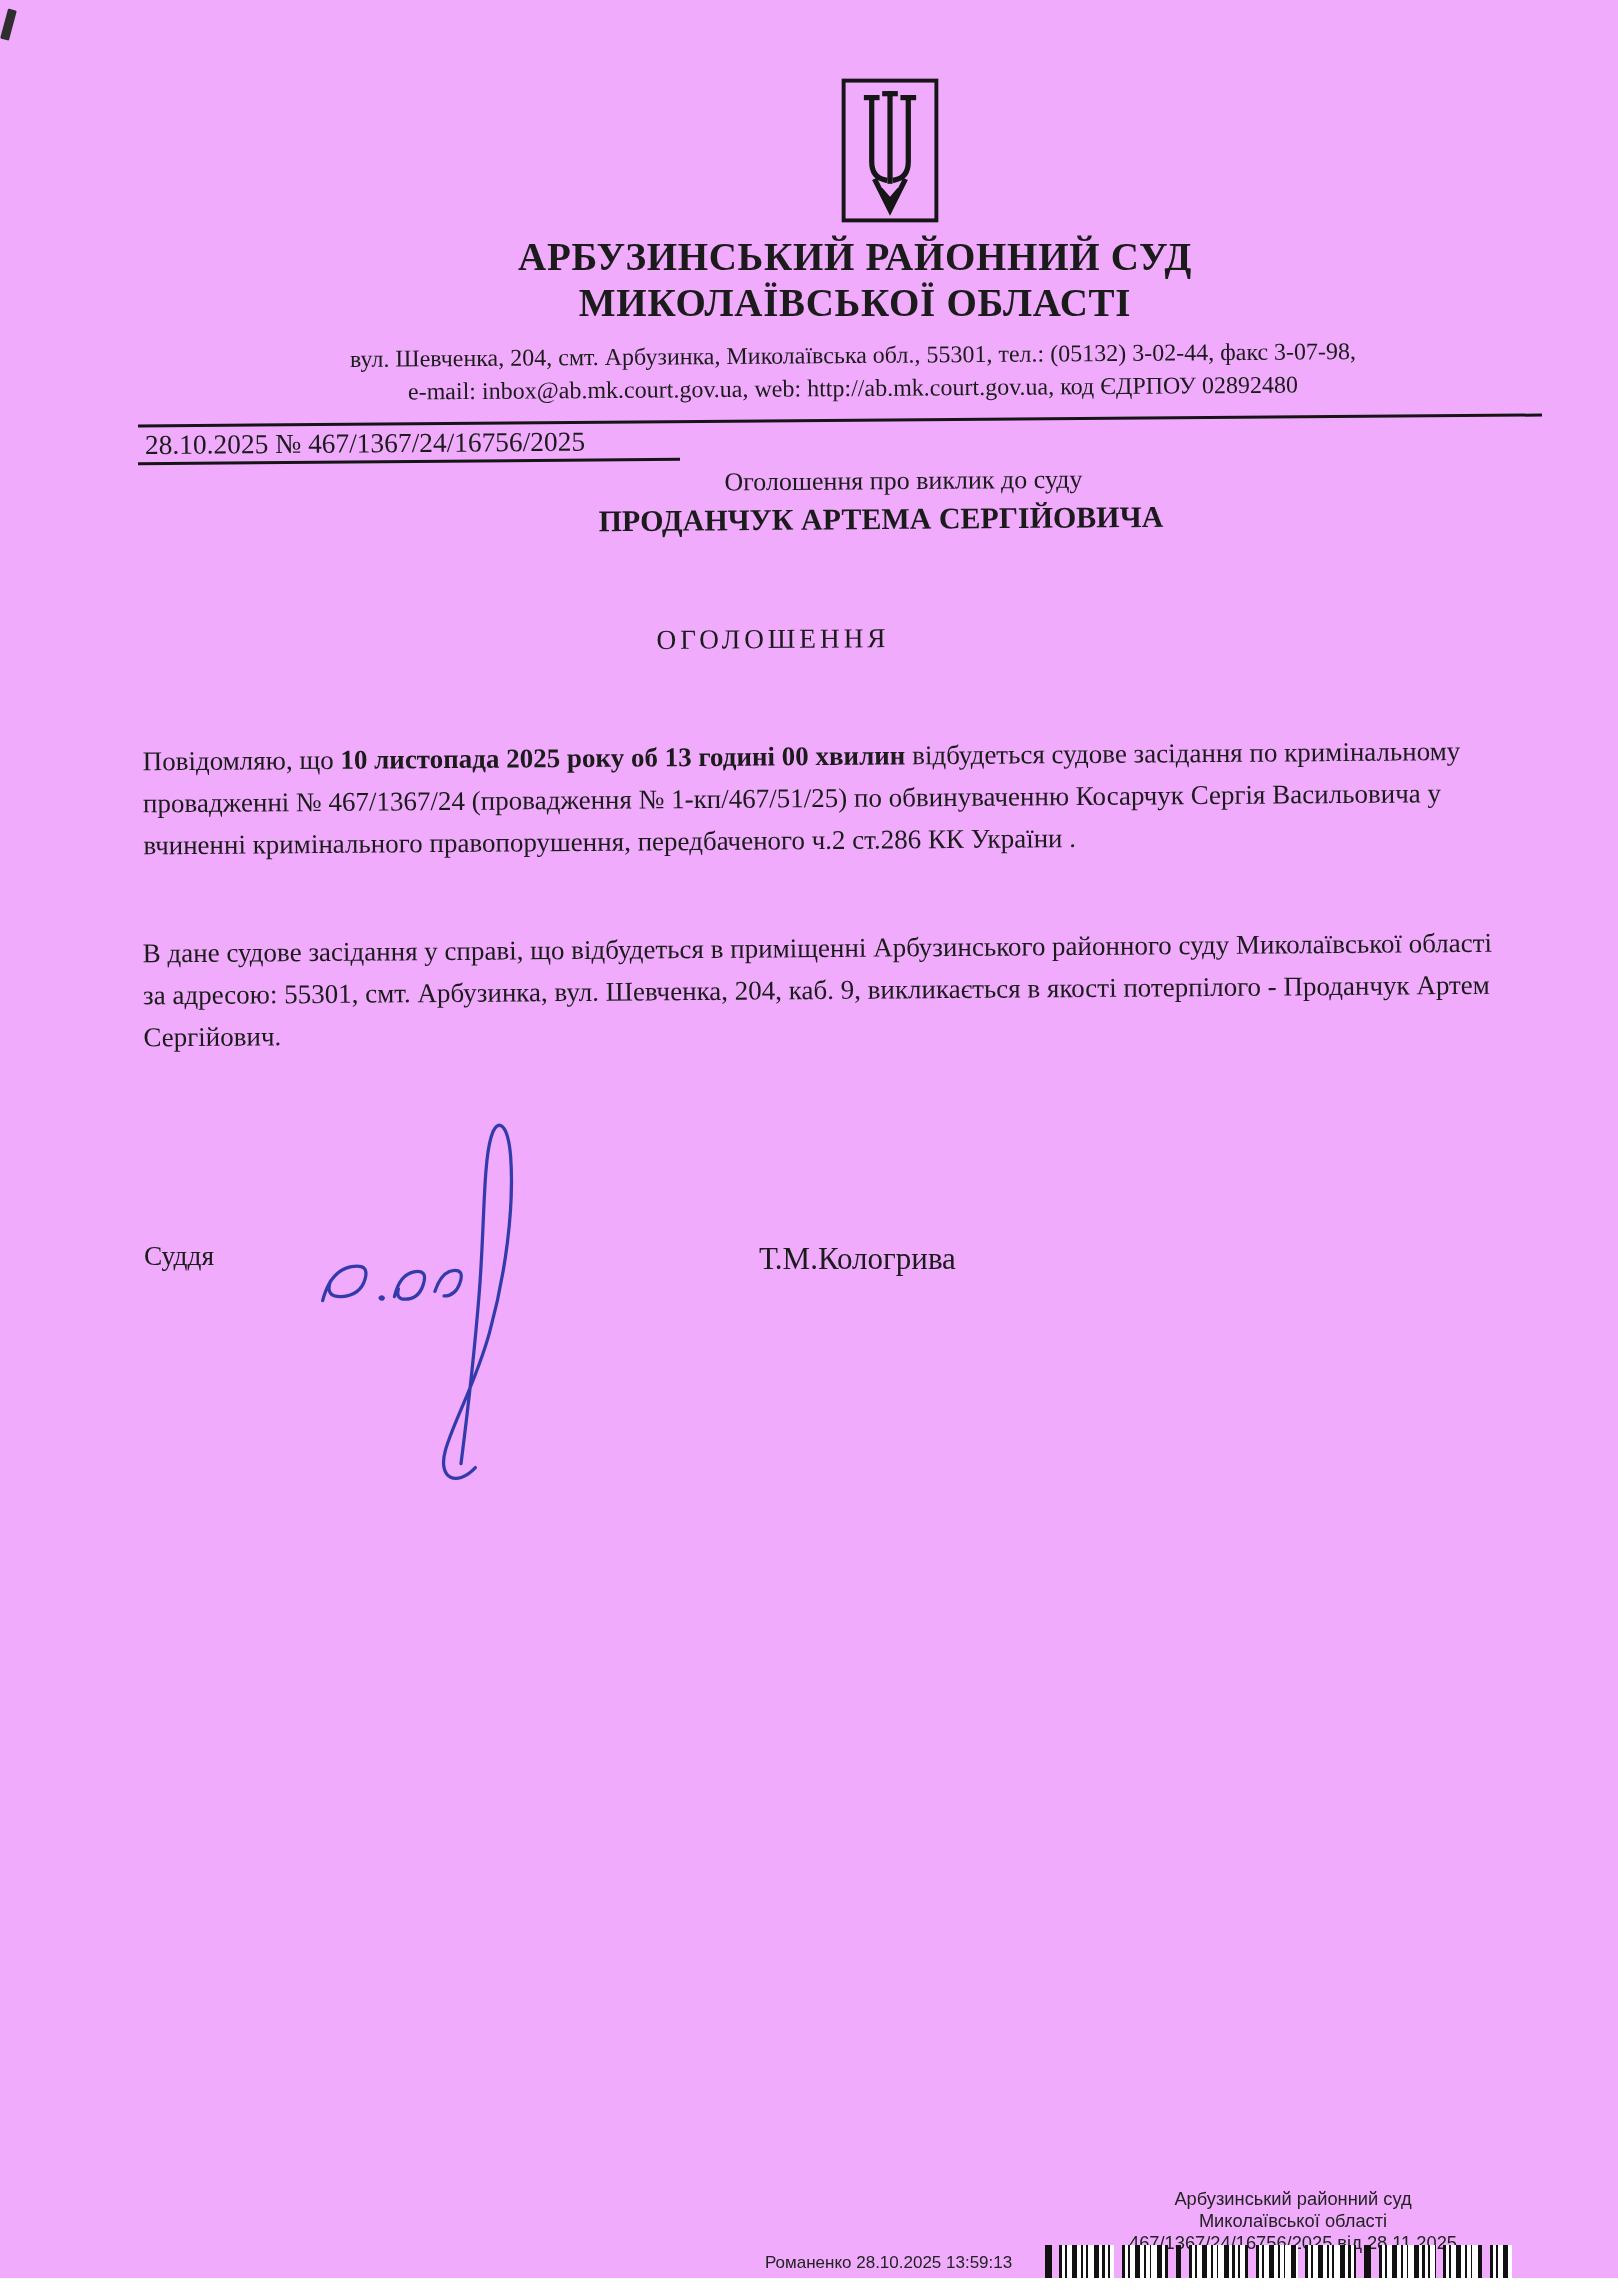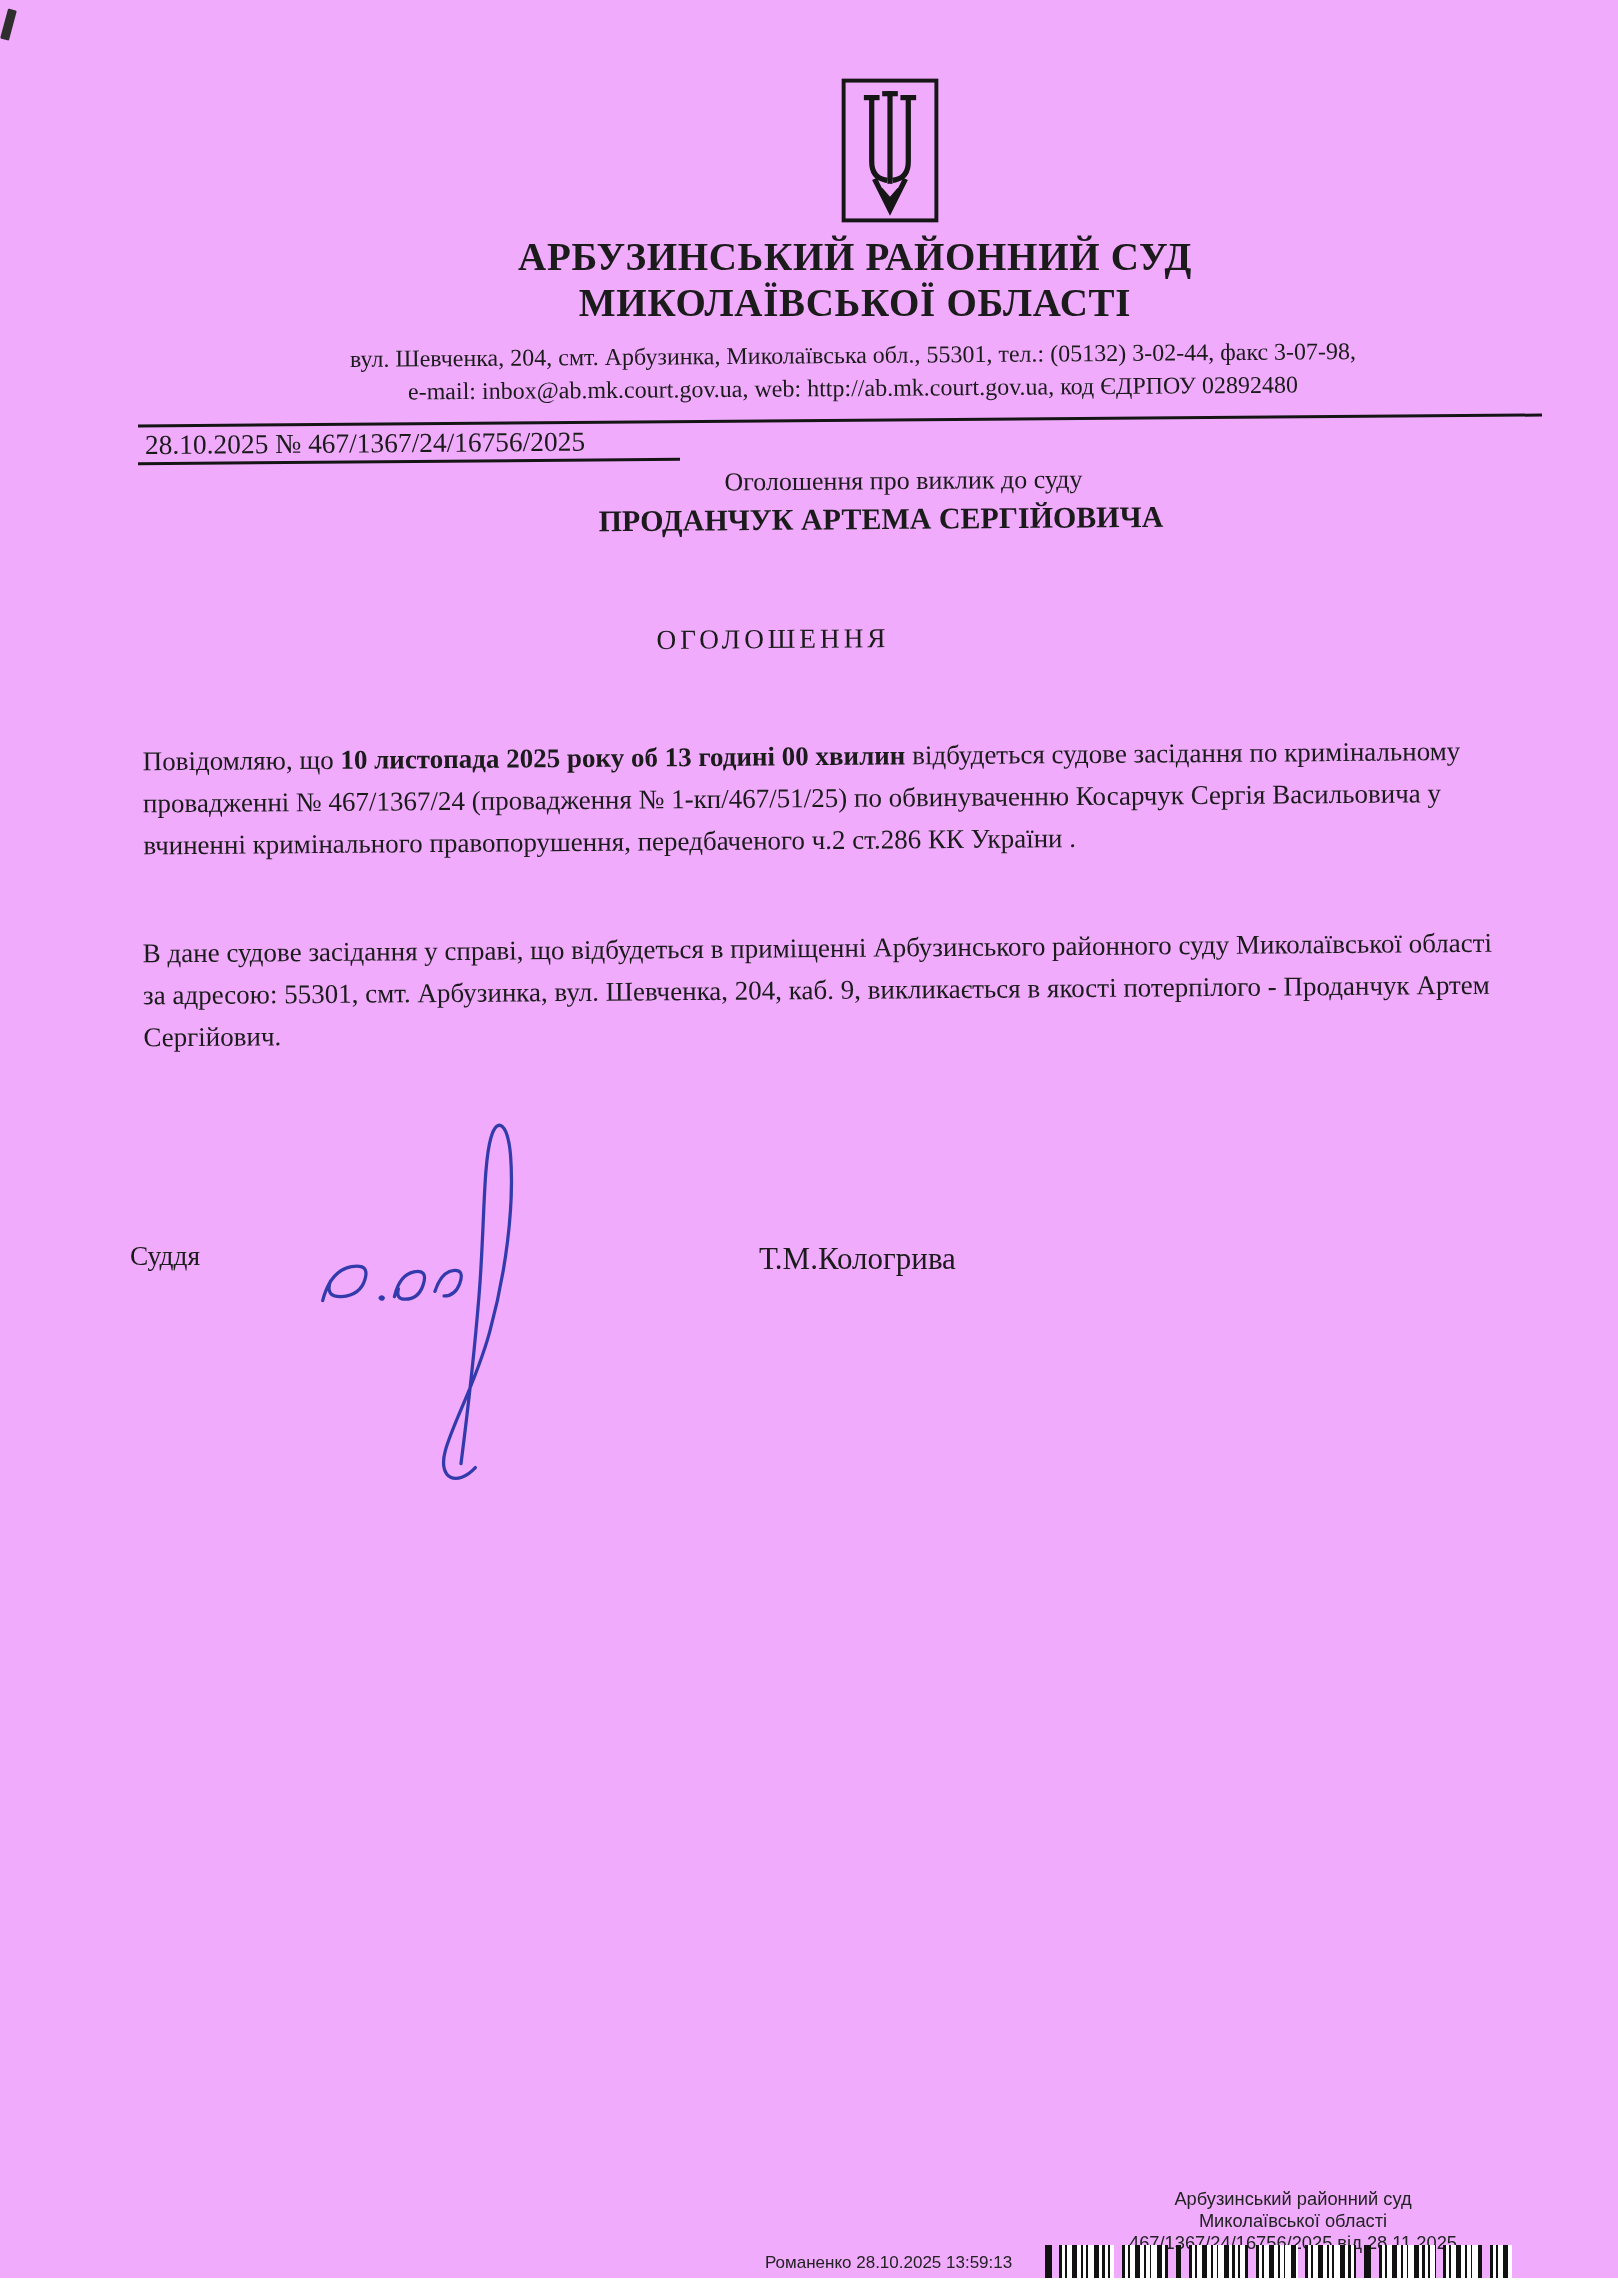--- a/index.html
+++ b/index.html
@@ -27,21 +27,21 @@
   .subj1 { left:577px; top:466px; width:653px; font-size:26px; }
   .subj2 { left:489px; top:502px; width:784px; font-size:30px; font-weight:bold; }
 
   .title { left:577px; top:624px; width:392px; font-size:27.4px; letter-spacing:3.9px; }
 
   .para { left:143px; width:1362px; font-size:27px; line-height:42px; text-align:left; }
   .p1 { top:735px; }
   .p2 { top:927px; }
   .para b { font-weight:bold; }
 
-  .judge-label { left:130px; top:1241px; font-size:27.4px; }
+  .judge-label { left:144px; top:1241px; font-size:27.4px; }
   .judge-name { left:759px; top:1241px; font-size:31px; }
   .signature { left:307px; top:1110px; width:261px; height:385px; }
 
   .footer-stamp { left:1110px; top:2188px; width:366px; font-family:"Liberation Sans", sans-serif;
                   font-size:18.3px; line-height:22px; text-align:center; color:#222; }
   .operator { left:765px; top:2253px; width:281px; font-family:"Liberation Sans", sans-serif;
               font-size:17px; color:#222; }
 
   .barcode { left:1045px; top:2245px; width:478px; height:37px; display:flex; gap:7.8px; align-items:stretch; }
   .bc-g { height:100%;

